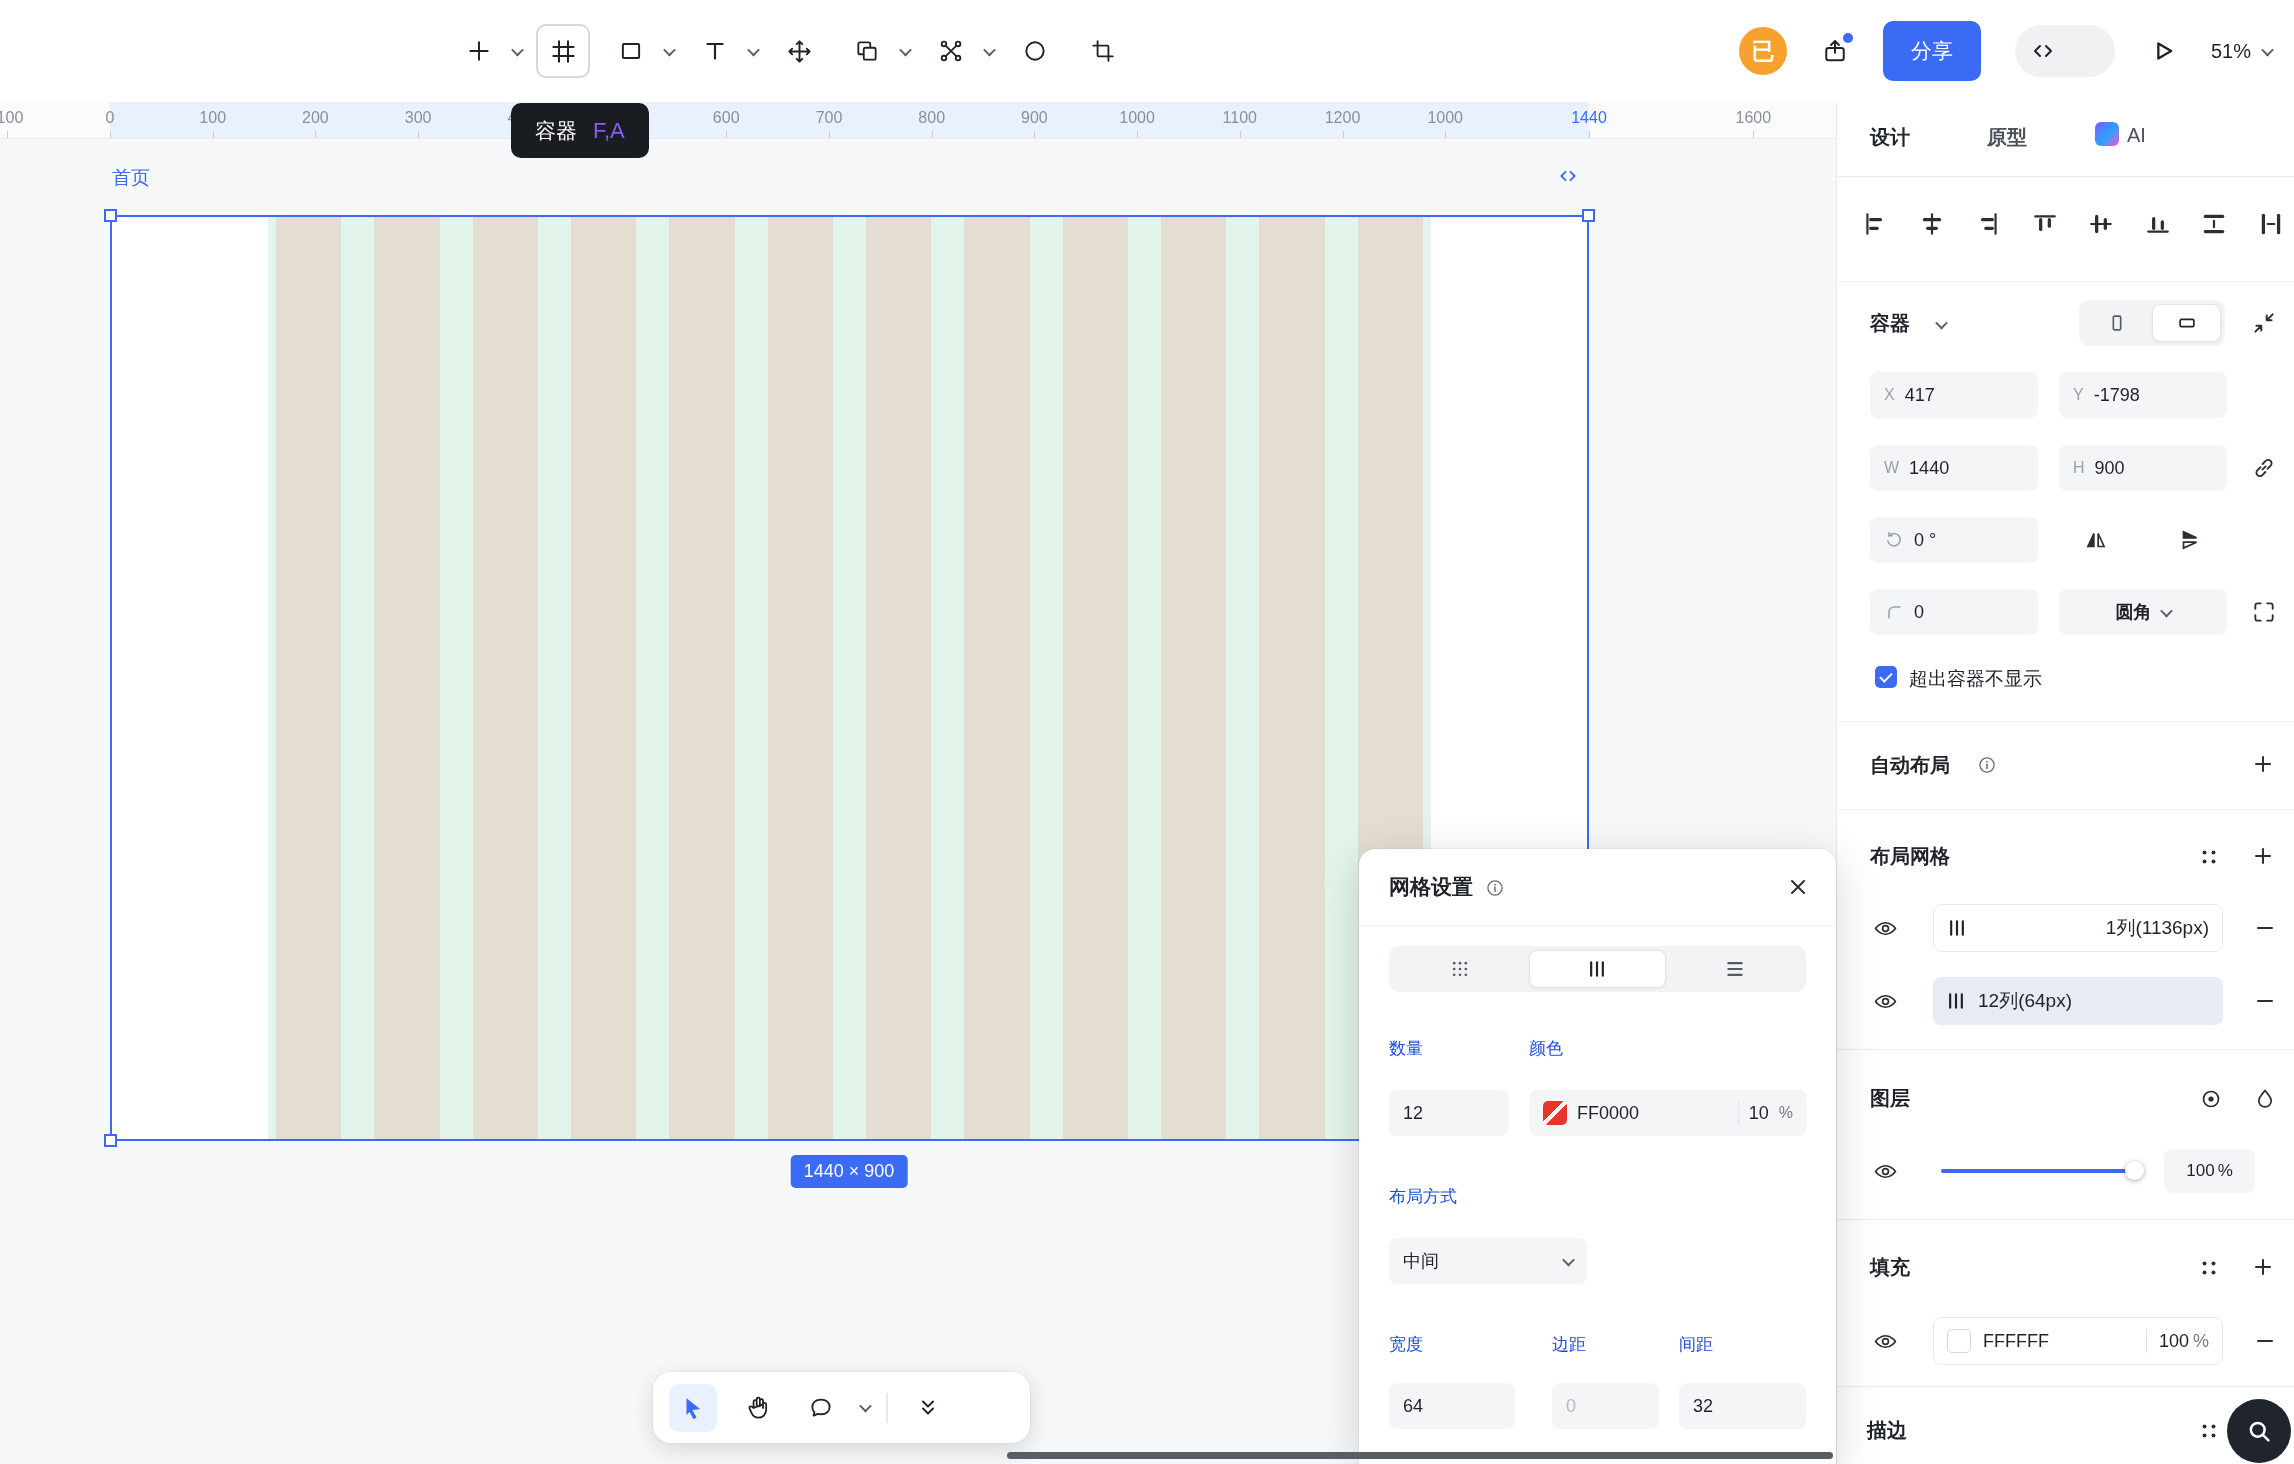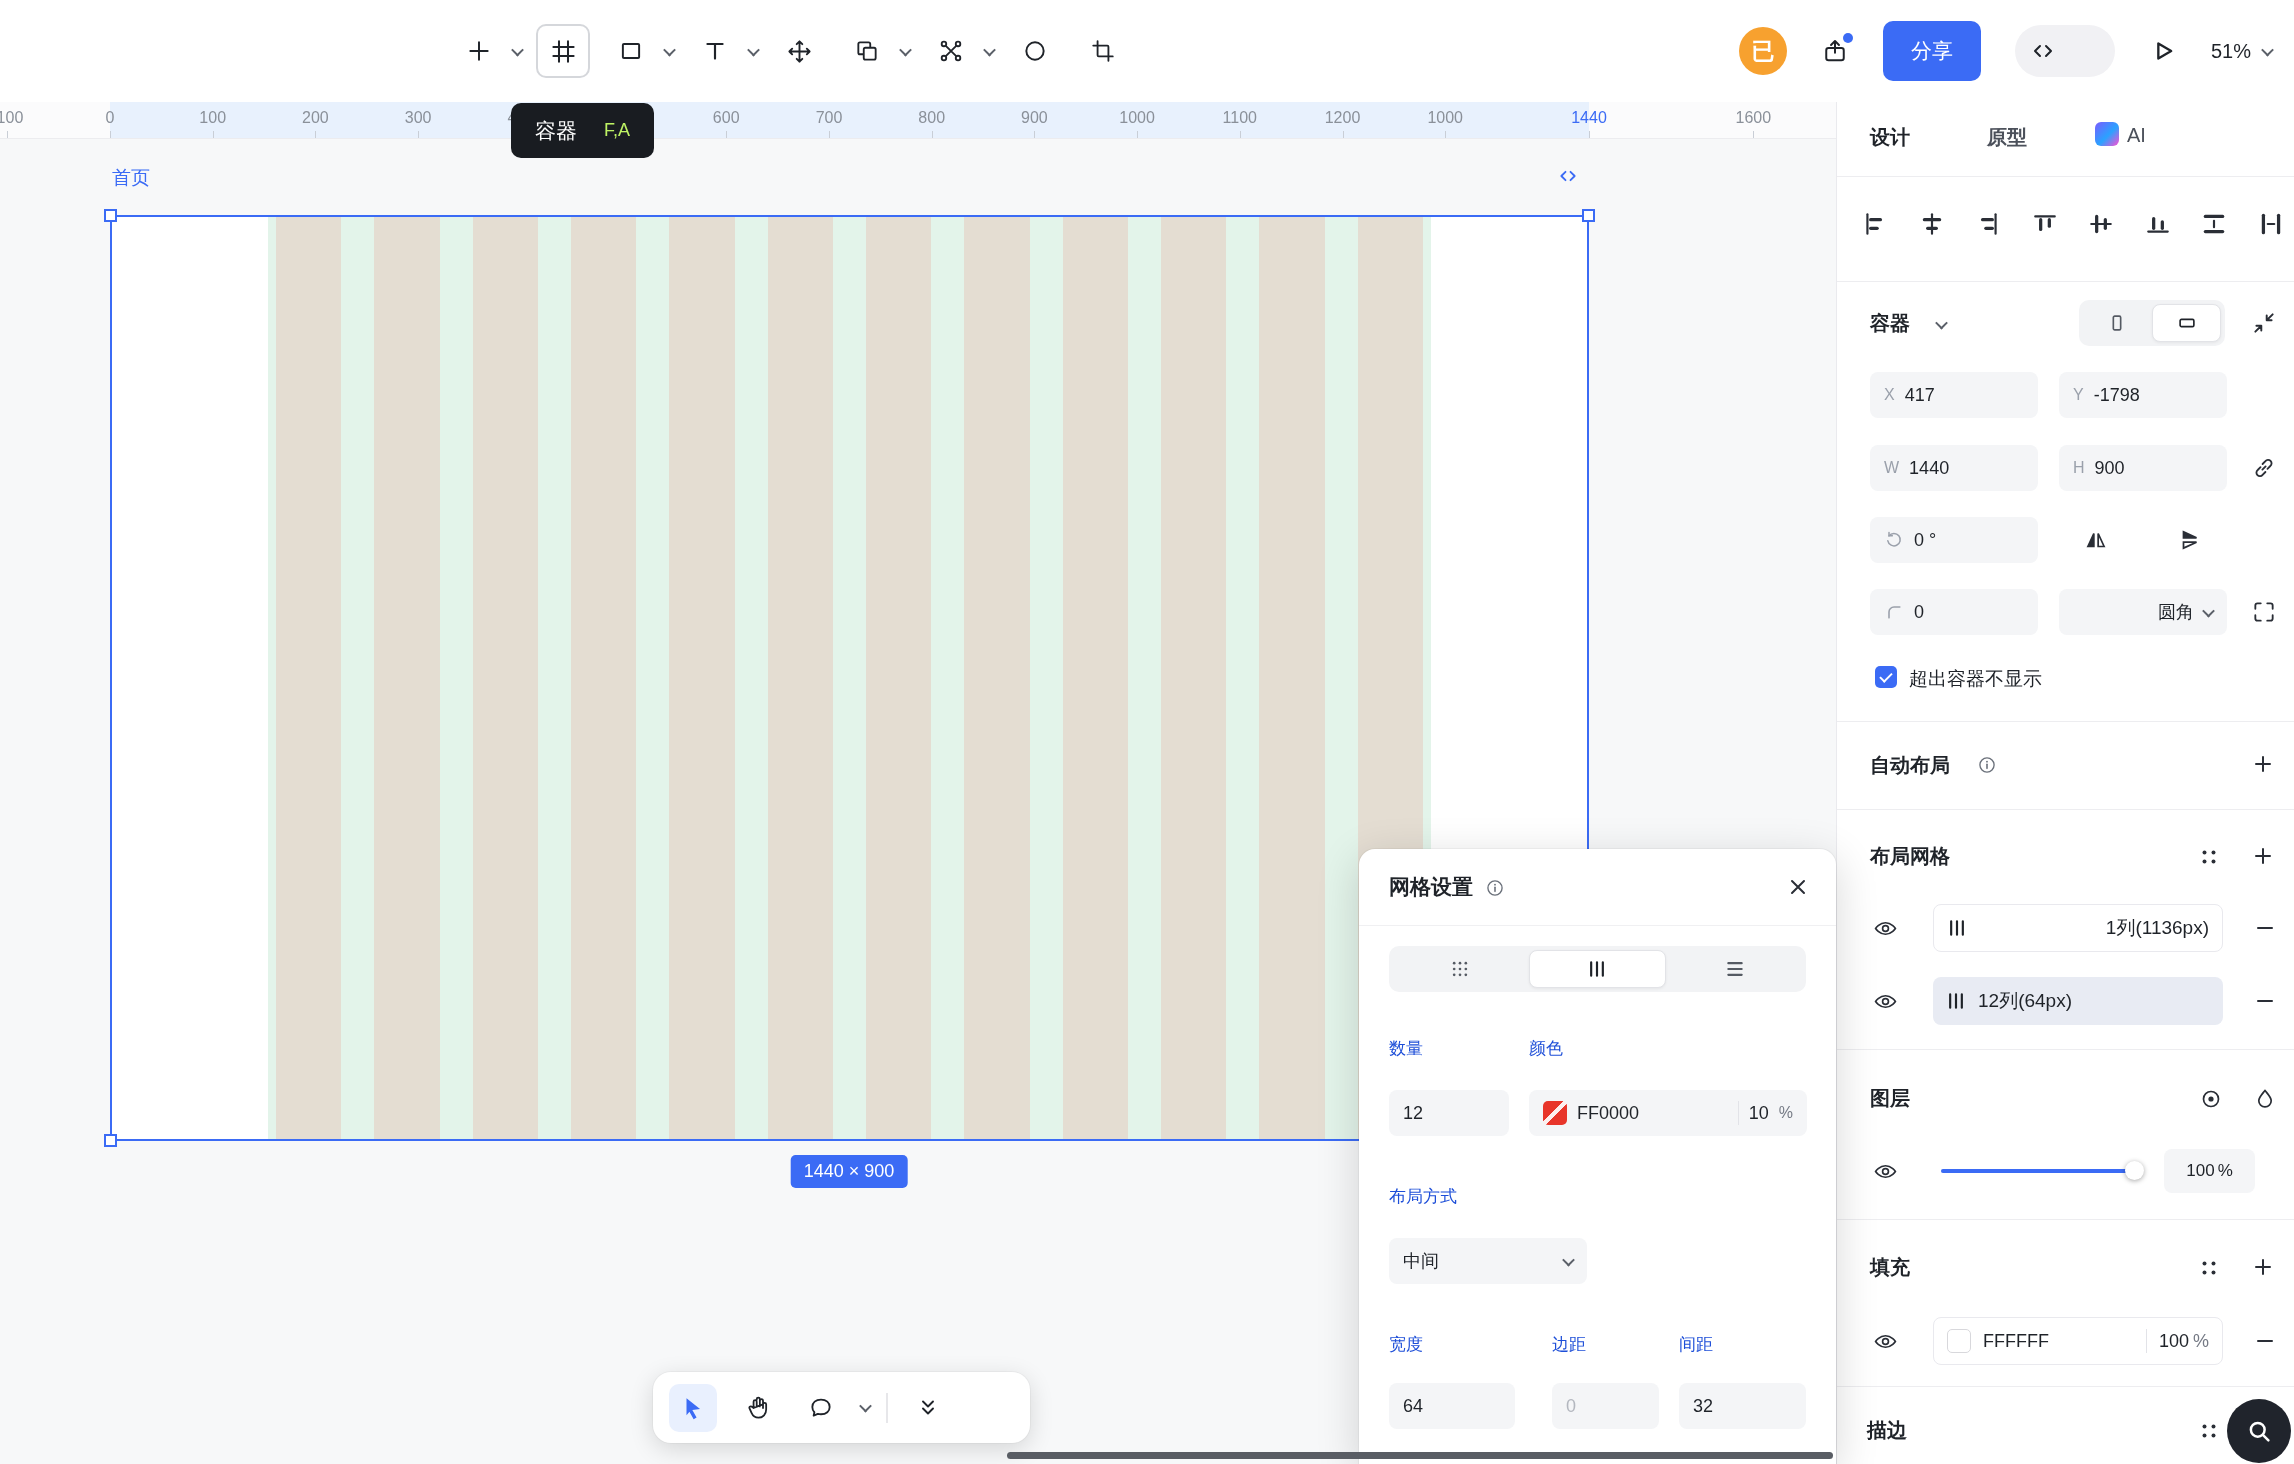--- a/index.html
+++ b/index.html
@@ -22,21 +22,21 @@
   .avatar{width:48px;height:48px;border-radius:50%;background:var(--avatar);color:#fff;font-size:23px;font-weight:bold;display:flex;align-items:center;justify-content:center;}
   .share-wrap{position:relative;display:flex;}
   .notif-dot{position:absolute;right:-4px;top:-4px;width:10px;height:10px;border-radius:50%;background:var(--accent);}
   .share-btn{height:60px;padding:0 28px;background:var(--accent);color:#fff;border:none;border-radius:10px;font-size:21px;font-family:inherit;}
   .code-pill{width:100px;height:52px;border-radius:26px;background:#f1f1f4;display:flex;align-items:center;padding-left:16px;border:none;}
   .zoom{display:flex;align-items:center;gap:12px;font-size:20px;color:#1f2329;background:none;border:none;font-family:inherit;}
 
   
   .tooltip{position:absolute;left:511px;top:103px;height:55px;background:#191c21;border-radius:10px;color:#fff;
     display:flex;align-items:center;gap:16px;padding:0 24px;z-index:45;font-size:21px;white-space:nowrap;}
-  .tooltip .shortcut{color:#bef264;font-size:18px;margin-left:11px;}
+  .tooltip .shortcut{color:#8b5cf6;font-size:22px;}
 
   
   .ruler{position:absolute;left:0;top:102px;width:1836px;height:37px;background:#fbfbfc;border-bottom:1px solid #ececef;overflow:hidden;z-index:10;}
   .ruler-highlight{position:absolute;left:110px;top:0;width:1479px;height:37px;background:#e8f1fd;}
   .ruler-num{position:absolute;top:7px;transform:translateX(-50%);font-size:16px;color:#8a9099;}
   .ruler-num.accent{color:var(--accent);}
   .ruler-tick{position:absolute;bottom:0;width:1px;height:7px;background:#c9ced6;}
 
   
   .canvas{position:absolute;left:0;top:139px;width:1836px;height:1325px;background:#f7f8f9;overflow:hidden;z-index:5;}
@@ -475,21 +475,21 @@
   </button>
 
   <div class="field" style="left:33px;top:487px;width:168px;">
     <span class="ico">
         <svg width="20" height="20" viewBox="0 0 24 24" fill="none" stroke="#9aa0ab" stroke-width="1.9" stroke-linecap="round">
           <path d="M6 19v-7a6 6 0 0 1 6-6h7"></path>
         </svg>
       </span>
     <span class="val">0</span>
   </div>
-  <div class="field" style="left:222px;top:487px;width:168px;justify-content:flex-end;">
+  <div class="field" style="left:222px;top:487px;width:168px;justify-content:center;font-weight:bold;">
     <span class="val">圆角</span>
     <span class="chev"></span>
   </div>
   <button class="icon-btn p-abs" style="left:414px;top:497px;">
     <svg width="26" height="26" viewBox="0 0 24 24" fill="none" stroke="#2a2e36" stroke-width="1.7" stroke-linecap="round">
         <path d="M4 9V6a2 2 0 0 1 2-2h3M15 4h3a2 2 0 0 1 2 2v3M20 15v3a2 2 0 0 1-2 2h-3M9 20H6a2 2 0 0 1-2-2v-3"></path>
       </svg>
   </button>
 
   <span class="cb" style="left:38px;top:564px;"></span>

